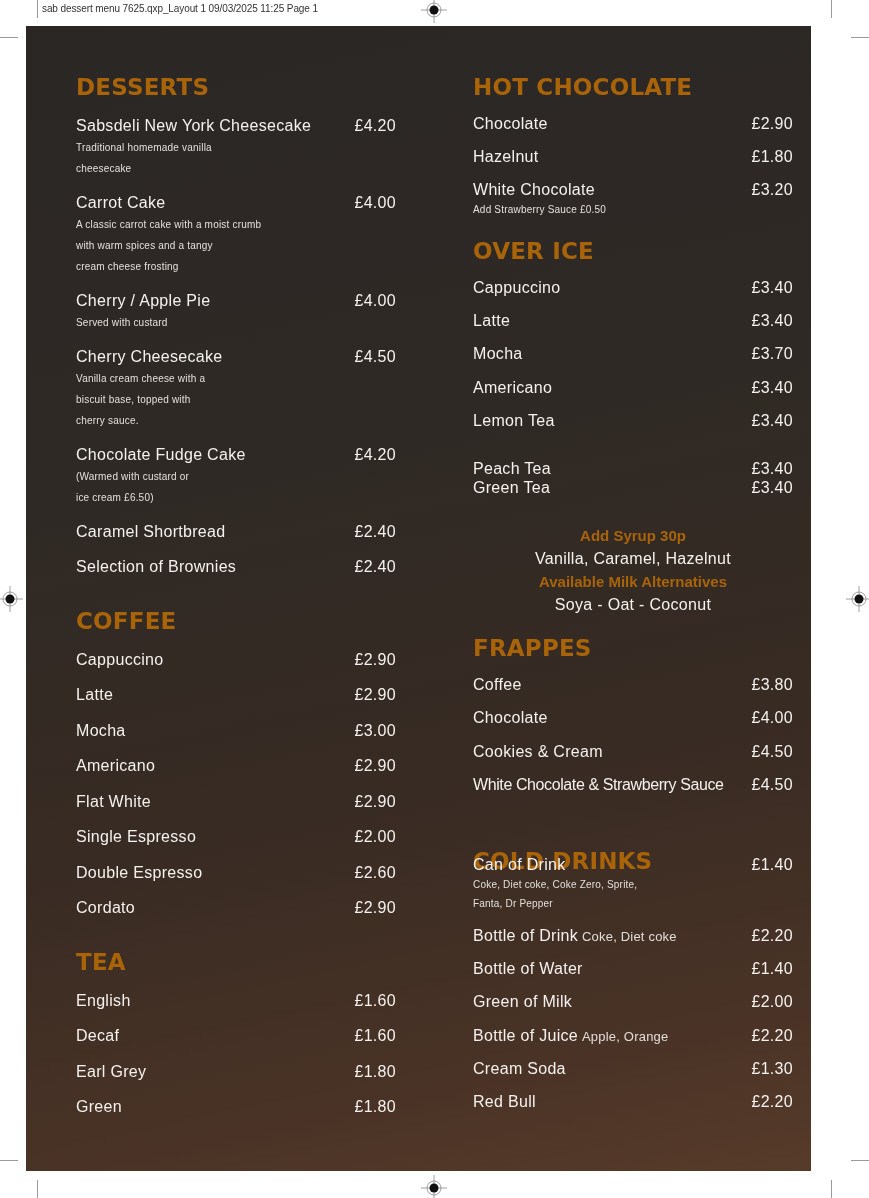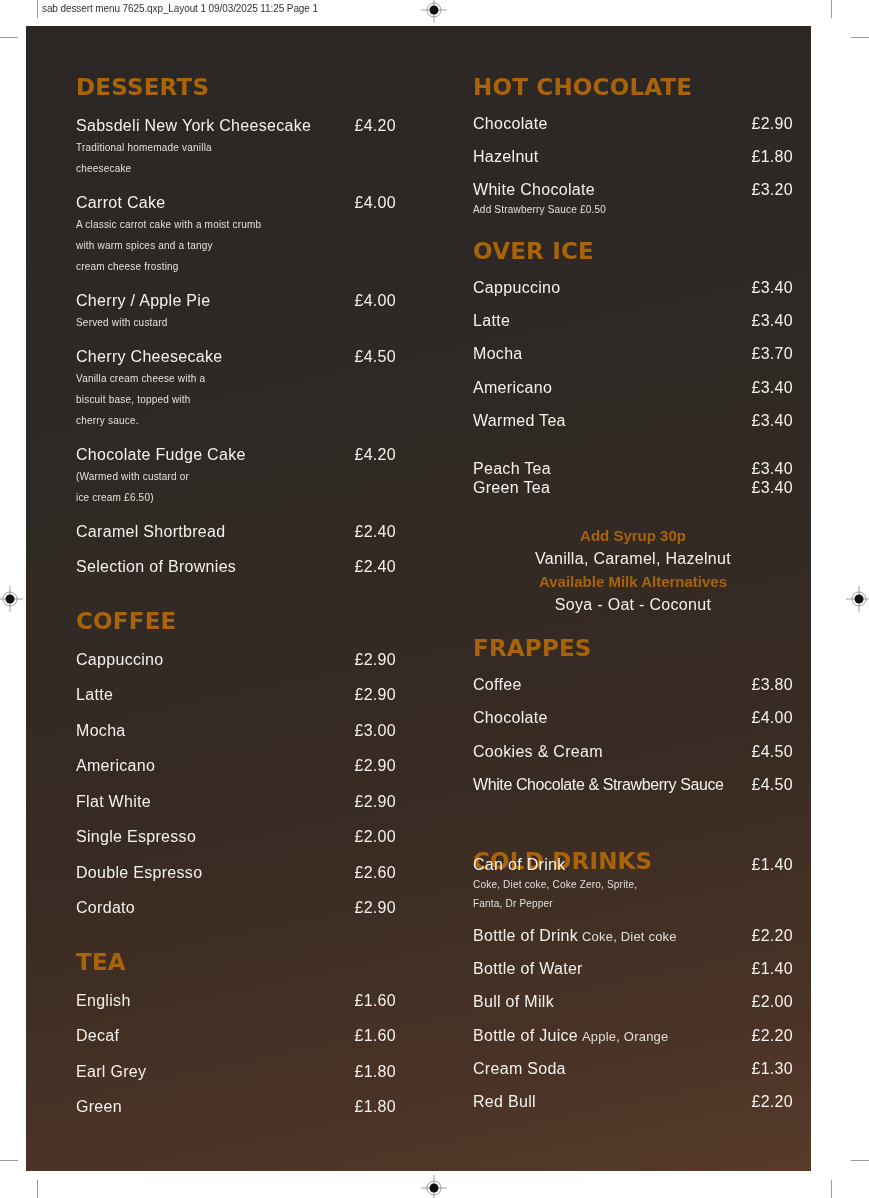--- a/index.html
+++ b/index.html
@@ -288,21 +288,21 @@
         </div>
       </div>
     <div class="item" style="top:353px;">
         <div class="row">
           <span class="name">Americano</span>
           <span class="price">£3.40</span>
         </div>
       </div>
     <div class="item" style="top:386px;">
         <div class="row">
-          <span class="name">Warmed Tea</span>
+          <span class="name">Lemon Tea</span>
           <span class="price">£3.40</span>
         </div>
       </div>
     <div class="item" style="top:434px;">
         <div class="row">
           <span class="name">Peach Tea</span>
           <span class="price">£3.40</span>
         </div>
       </div>
     <div class="item" style="top:453px;text-align:center;">
@@ -365,21 +365,21 @@
         </div>
       </div>
     <div class="item" style="top:934px;">
         <div class="row">
           <span class="name">Bottle of Water</span>
           <span class="price">£1.40</span>
         </div>
       </div>
     <div class="item" style="top:967px;">
         <div class="row">
-          <span class="name">Bull of Milk</span>
+          <span class="name">Green of Milk</span>
           <span class="price">£2.00</span>
         </div>
       </div>
     <div class="item" style="top:1001px;">
         <div class="row">
           <span><span class="name">Bottle of Juice</span><span class="inline-sub">Apple, Orange</span></span>
           <span class="price">£2.20</span>
         </div>
       </div>
     <div class="item" style="top:1034px;">

